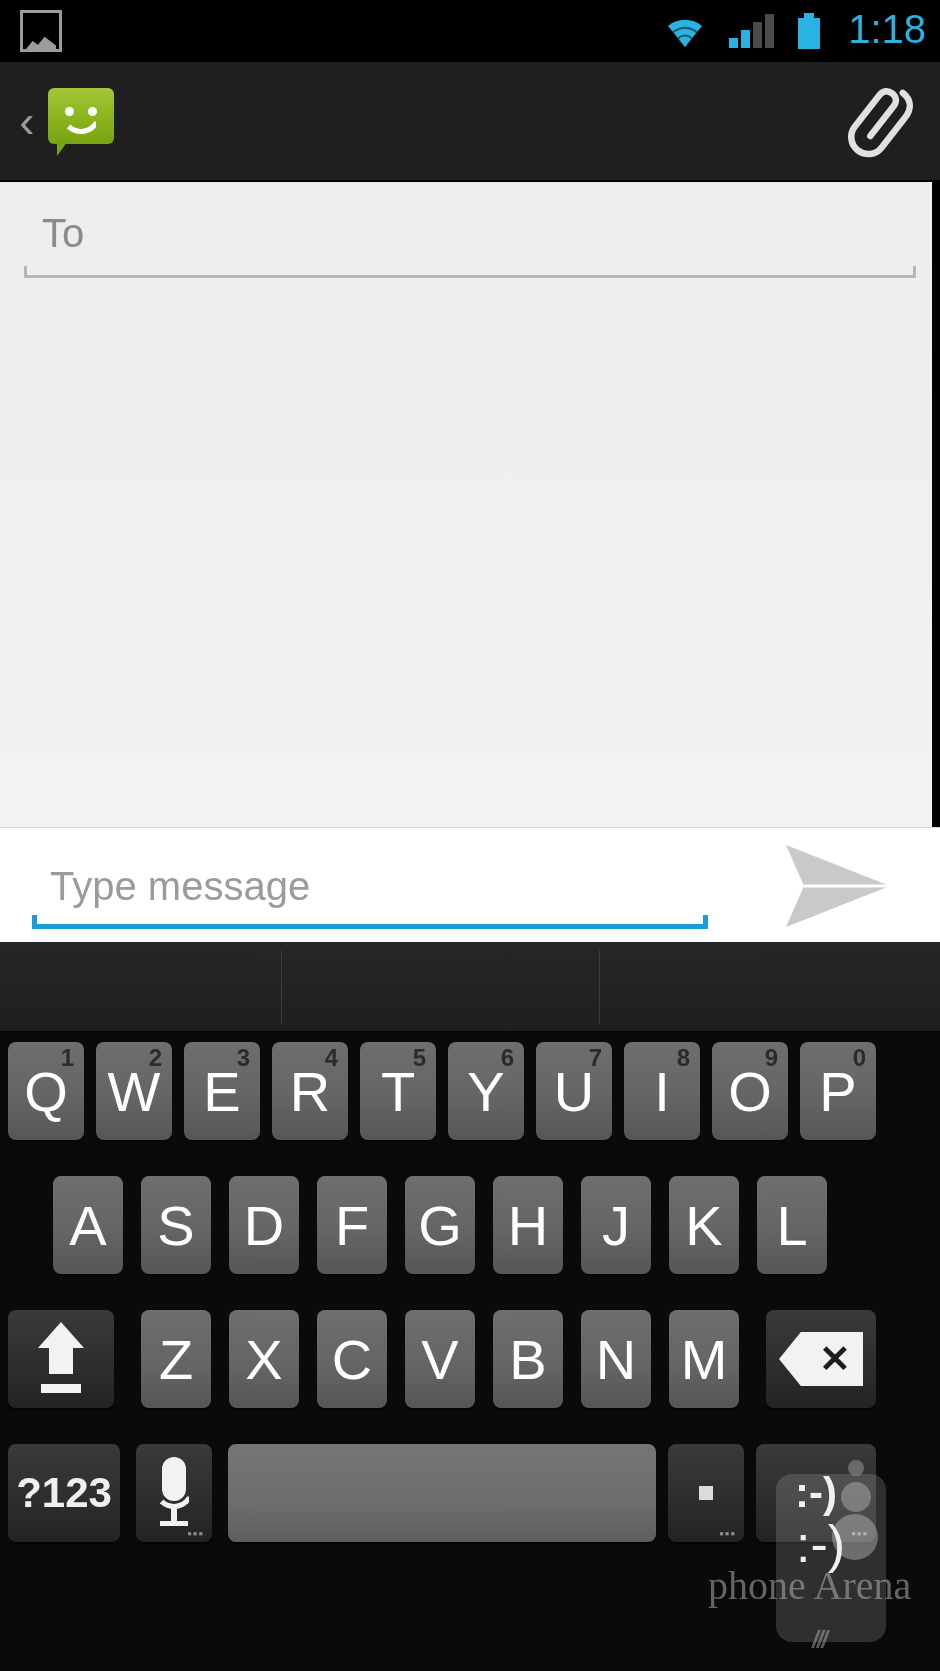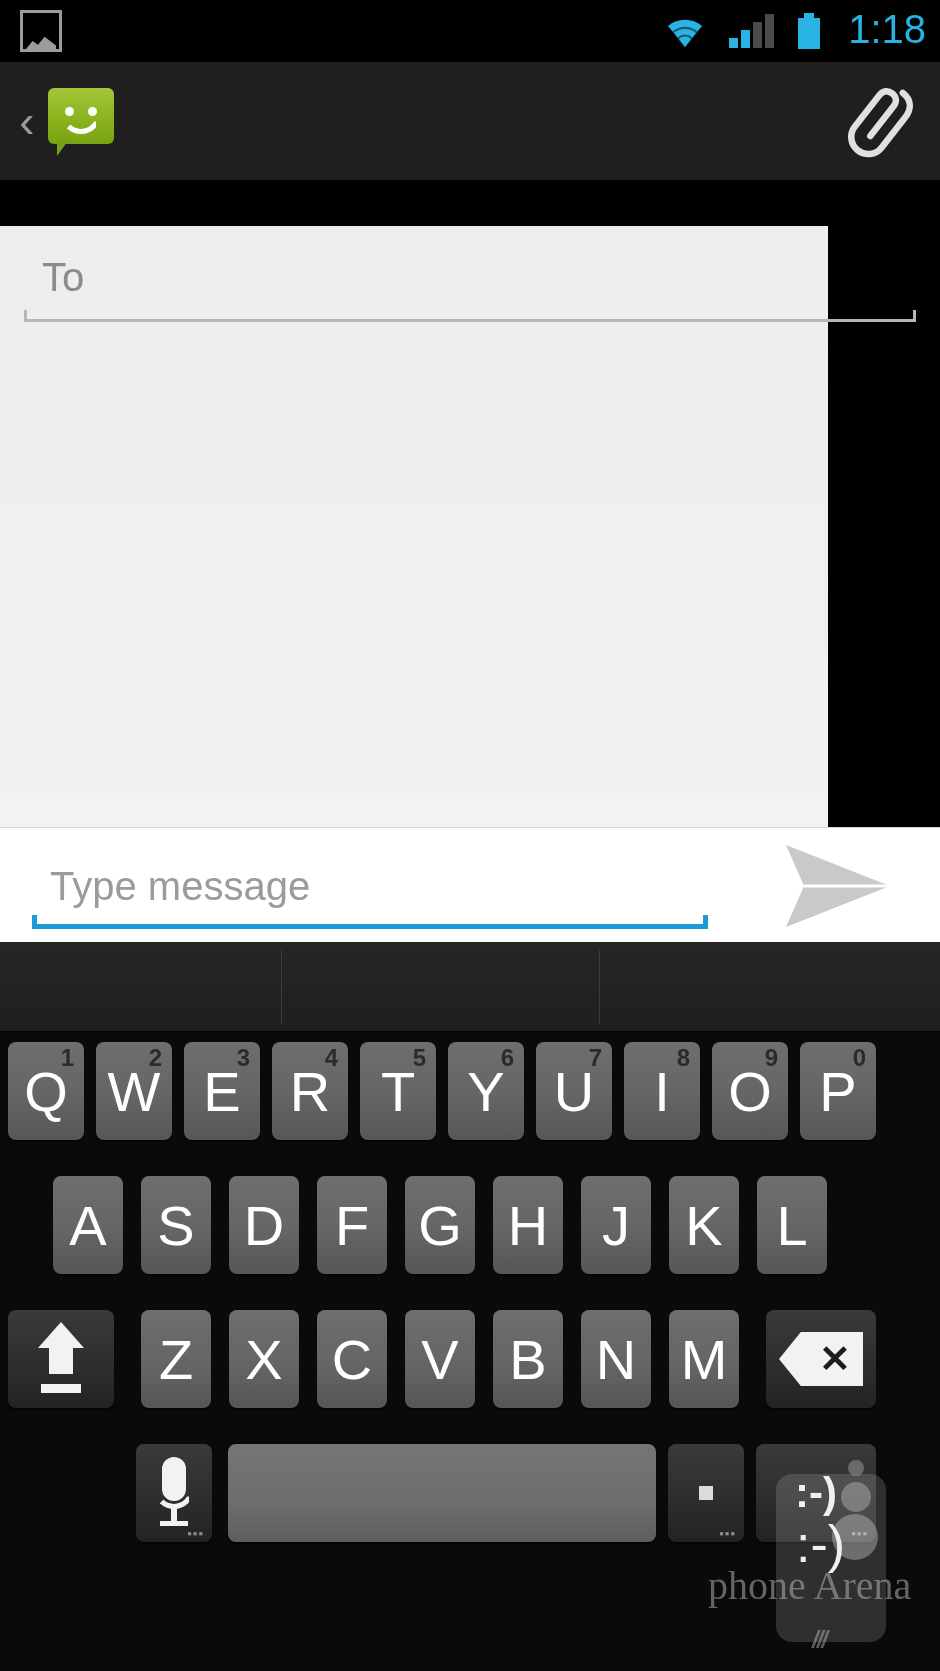--- a/index.html
+++ b/index.html
@@ -100,23 +100,22 @@
   }
   .attach-btn {
     position: absolute; right: 0; top: 0; width: 120px; height: 120px;
     display: flex; align-items: center; justify-content: center;
   }
   .attach-btn svg { display: block; }
 
   
   .compose-body {
     position: absolute; top: 182px; left: 0;
-    width: 828px; height: 645px;
+    width: 932px; height: 645px;
     background: linear-gradient(to bottom, #eceded 0%, #f0f0f0 60%, #f2f2f2 100%);
-    margin-top: 44px;
   }
   .to-field {
     position: absolute; top: 28px; left: 24px; width: 892px; height: 68px;
   }
   .to-placeholder {
     color: #8b8b8b; font-size: 40px; line-height: 46px;
     padding-left: 18px; font-family: "Liberation Sans", sans-serif;
   }
   .to-underline {
     position: absolute; left: 0; bottom: 0; width: 892px; height: 12px;
@@ -467,20 +466,23 @@
         </div>
         <div class="key dark" style="left:766px;top:6px;width:110px;height:98px">
           <span class="bksp-glyph">
             <span class="shape"></span>
               <span class="x">✕</span>
           </span>
         </div>
       </div>
 
       <div class="kb-row">
+        <div class="key dark" style="left:8px;top:6px;width:112px;height:98px">
+          <span class="lbl key-sym">?123</span>
+        </div>
         <div class="key dark mini-dots" style="left:136px;top:6px;width:76px;height:98px">
           <span class="mic-glyph">
             <span class="cap"></span>
               <span class="arc"></span>
               <span class="stem"></span>
               <span class="base"></span>
           </span>
         </div>
         <div class="key space-key" style="left:228px;top:6px;width:428px;height:98px"></div>
         <div class="key dark mini-dots" style="left:668px;top:6px;width:76px;height:98px">

